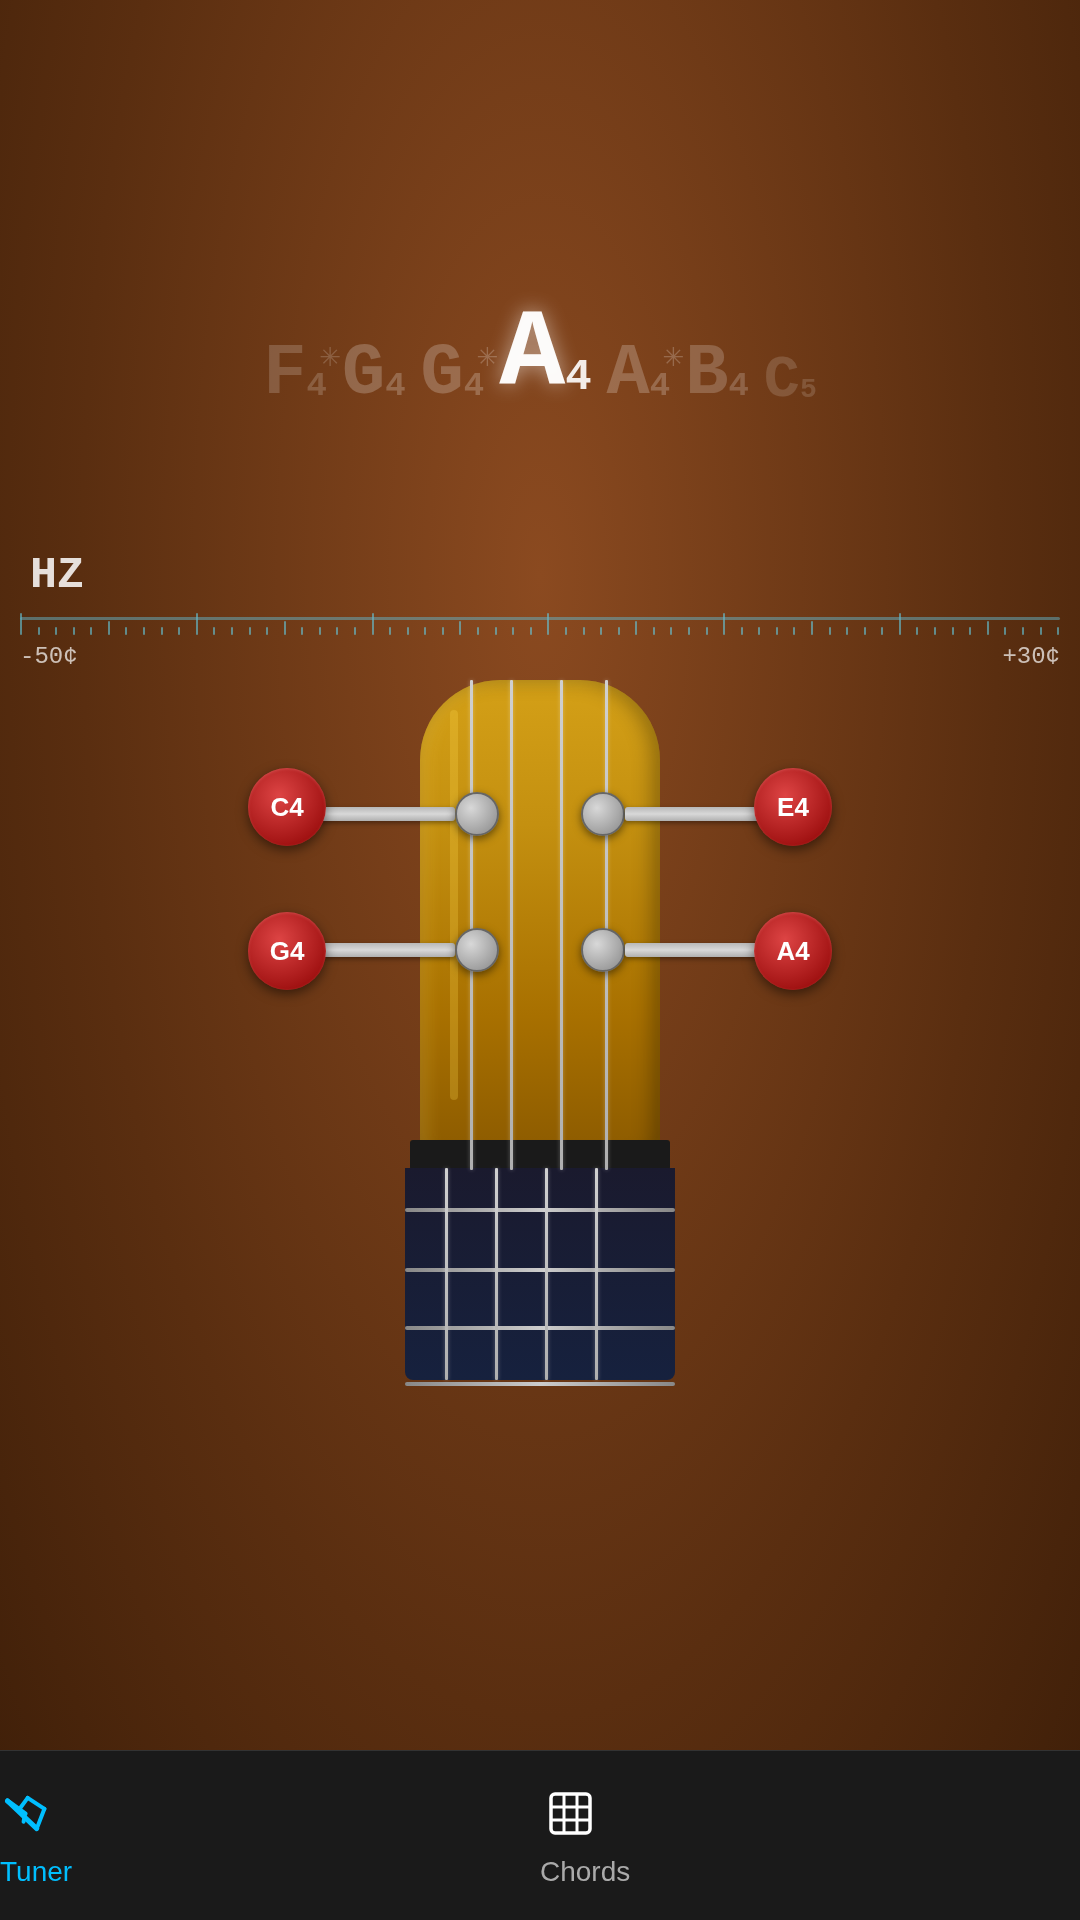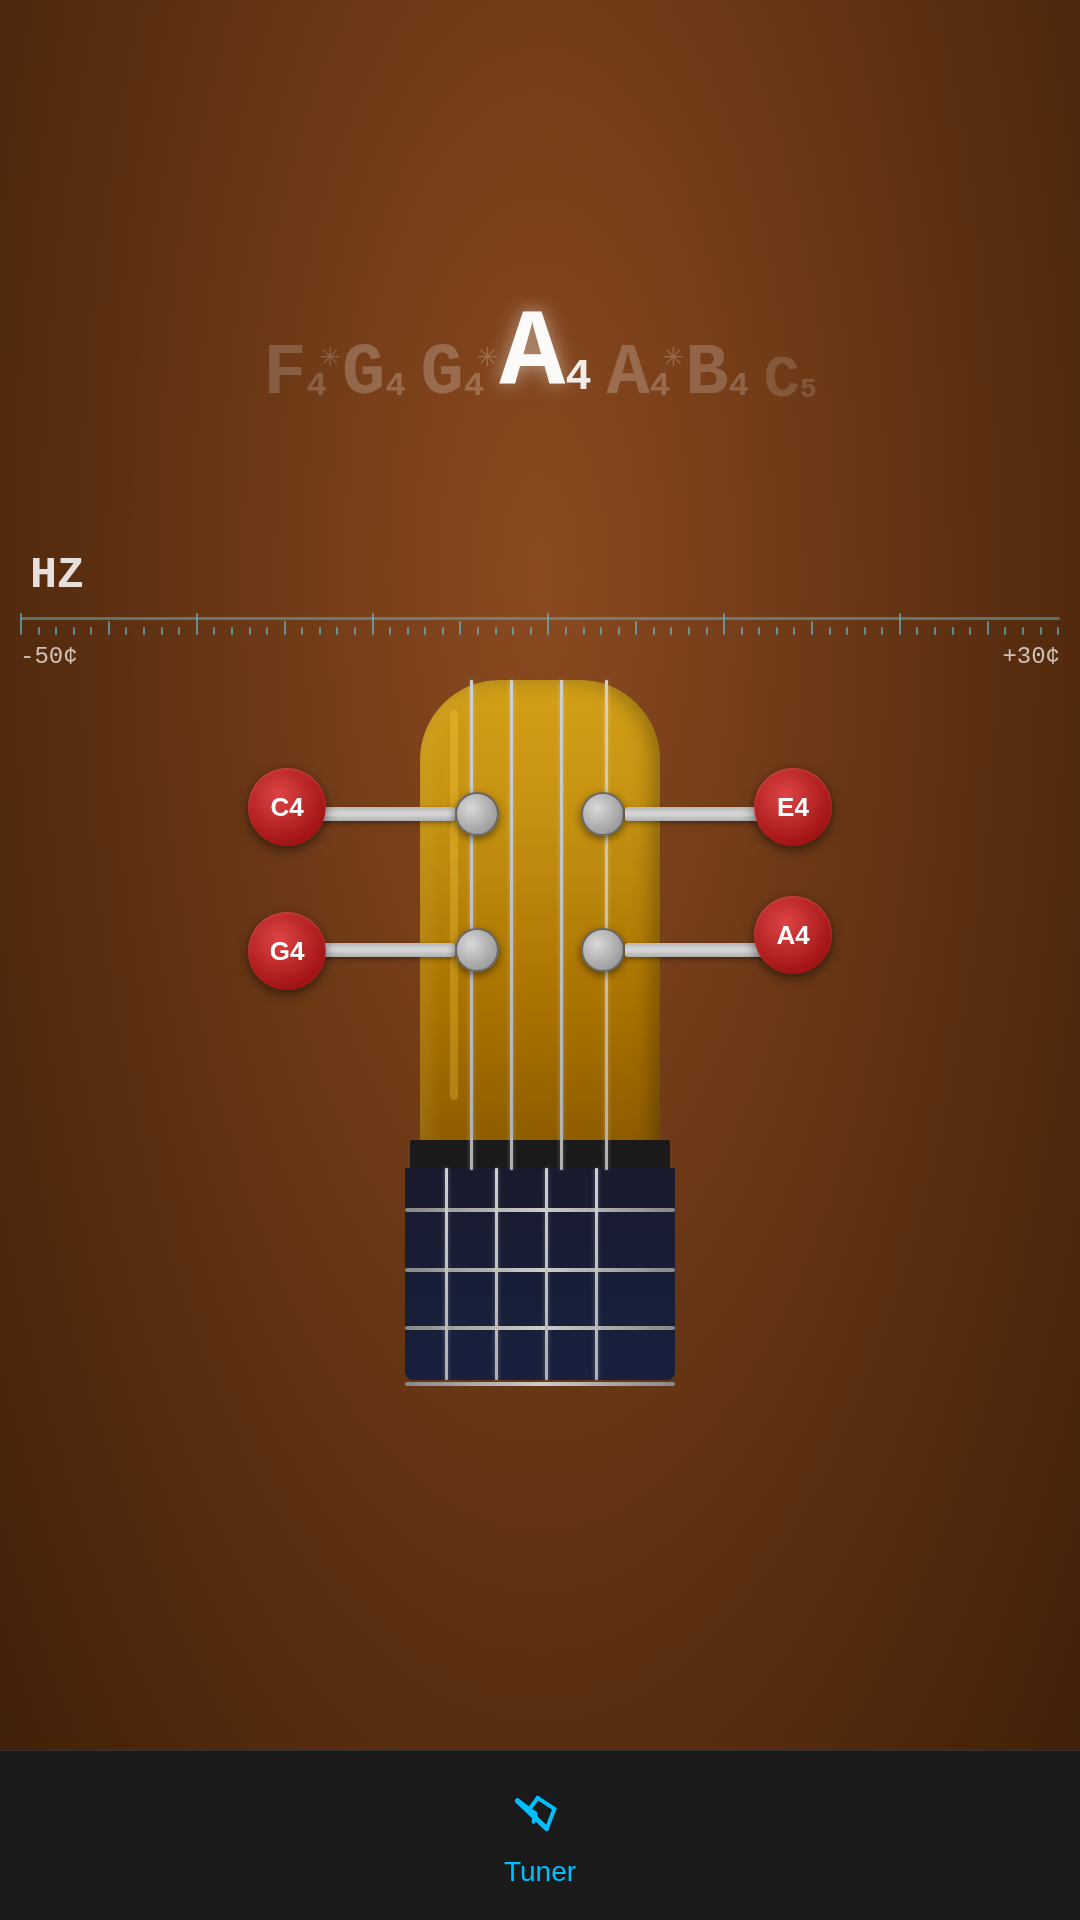--- a/index.html
+++ b/index.html
@@ -191,21 +191,21 @@
       background: #1a1a1a;
       display: flex;
       align-items: stretch;
       border-top: 1px solid #333;
     }
 
     .nav-item {
       flex: 1;
       display: flex;
       flex-direction: column;
-      align-items: center;
+      align-items: flex-start;
       justify-content: center;
       gap: 12px;
       cursor: pointer;
     }
 
     .nav-icon {
       width: 60px;
       height: 60px;
       display: flex;
       align-items: center;
@@ -436,21 +436,21 @@
   </div>
 
   <div class="note-badge" style="top: 88px; right: 8px;">
     <span>E4</span>
   </div>
 
   <div class="note-badge" style="top: 232px; left: 8px;">
     <span>G4</span>
   </div>
 
-  <div class="note-badge" style="top: 216px; right: 8px;">
+  <div class="note-badge" style="top: 232px; right: 8px;">
     <span>A4</span>
   </div>
 
 </div>
 
 <div class="bottom-nav">
 
   <div class="nav-item">
     <div class="nav-icon">
       <svg viewBox="0 0 55 55" fill="none" xmlns="http://www.w3.org/2000/svg">
@@ -461,16 +461,28 @@
           <line x1="18" y1="20" x2="30" y2="12" stroke="#00BFFF" stroke-width="4" stroke-linecap="round"></line>
           <line x1="30" y1="12" x2="42" y2="28" stroke="#00BFFF" stroke-width="4" stroke-linecap="round"></line>
           <line x1="42" y1="28" x2="28" y2="44" stroke="#00BFFF" stroke-width="4" stroke-linecap="round"></line>
           <line x1="18" y1="33" x2="22" y2="26" stroke="#00BFFF" stroke-width="4" stroke-linecap="round"></line>
         </g>
       </svg>
     </div>
     <span class="nav-label active">Tuner</span>
   </div>
 
+  <div class="nav-item">
+    <div class="nav-icon">
+      <svg viewBox="0 0 55 55" fill="none" xmlns="http://www.w3.org/2000/svg">
+        <rect x="8" y="8" width="39" height="39" rx="4" stroke="white" stroke-width="3.5"></rect>
+        <line x1="8" y1="21" x2="47" y2="21" stroke="white" stroke-width="3"></line>
+        <line x1="8" y1="34" x2="47" y2="34" stroke="white" stroke-width="3"></line>
+        <line x1="21" y1="8" x2="21" y2="47" stroke="white" stroke-width="3"></line>
+        <line x1="34" y1="8" x2="34" y2="47" stroke="white" stroke-width="3"></line>
+      </svg>
+    </div>
+    <span class="nav-label">Chords</span>
+  </div>
 
 
 
 </div>
 
 </body></html>

